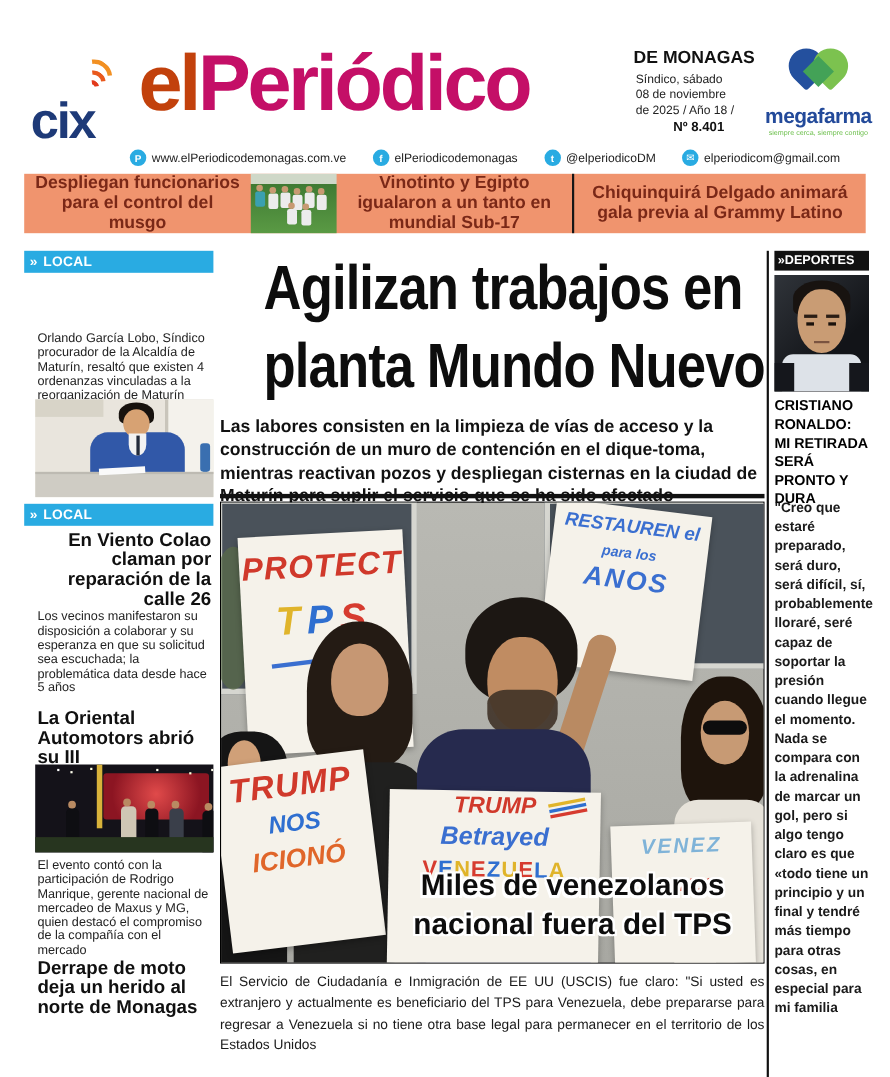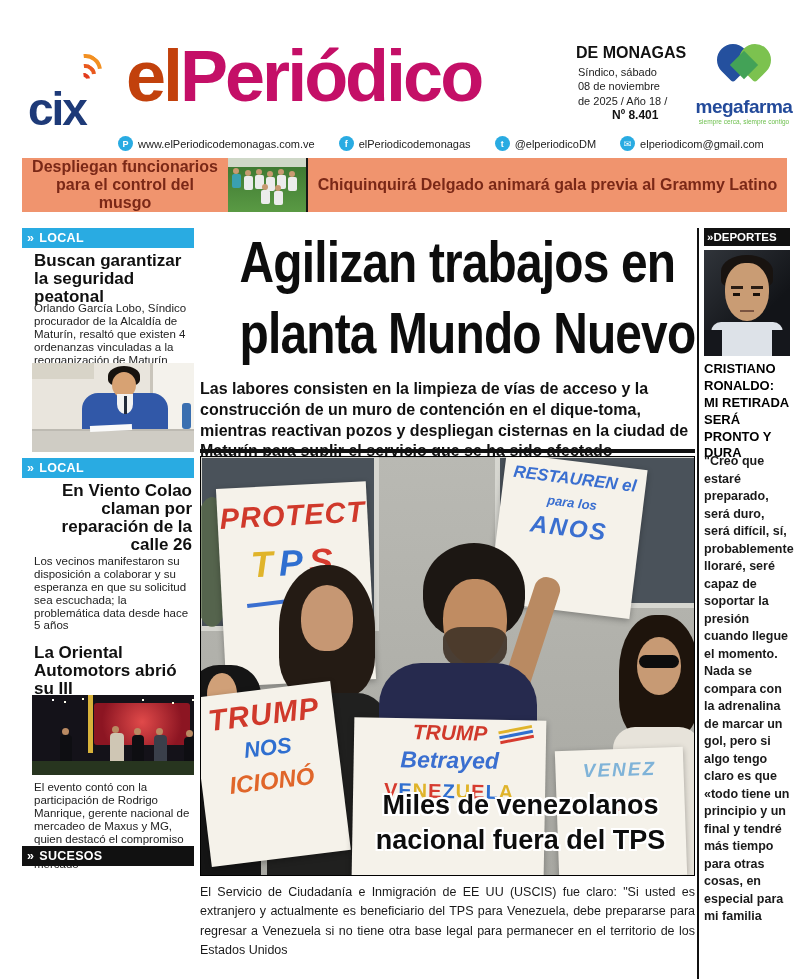--- a/index.html
+++ b/index.html
@@ -223,31 +223,31 @@
     <div class="soccer">
       <span class="pl gk" style="left:4px;top:16px;"></span>
       <span class="pl" style="left:16px;top:18px;"></span>
       <span class="pl" style="left:27px;top:17px;"></span>
       <span class="pl" style="left:38px;top:19px;"></span>
       <span class="pl" style="left:49px;top:17px;"></span>
       <span class="pl" style="left:60px;top:19px;"></span>
       <span class="pl" style="left:33px;top:32px;"></span>
       <span class="pl" style="left:46px;top:33px;"></span>
     </div>
+    <div class="strip-cell sc2">Vinotinto y Egipto igualaron a un tanto en mundial Sub-17</div>
     <div class="strip-div"></div>
     <div class="strip-cell sc3">Chiquinquirá Delgado animará gala previa al Grammy Latino</div>
   </div>
 
   <div class="abs content">
 
     <aside class="abs leftcol">
       <div class="seclabel lab1">
         <span class="chev">»</span><span>LOCAL</span>
       </div>
-      <h3 class="lhead h1a">Buscan garantizar la seguridad peatonal</h3>
       <p class="lbody b1">Orlando García Lobo, Síndico procurador de la Alcaldía de Maturín, resaltó que existen 4 ordenanzas vinculadas a la reorganización de Maturín</p>
       <div class="lphoto ph1">
         <div class="dm-shelf"></div>
         <div class="dm-door"></div>
         <div class="dm-jacket"></div>
         <div class="dm-hair"></div>
         <div class="dm-face"></div>
         <div class="dm-shirt"></div>
         <div class="dm-lanyard"></div>
         <div class="dm-bottle"></div>
@@ -268,23 +268,21 @@
         <div class="nv-dots"></div>
         <div class="nv-fig nvf1"></div>
         <div class="nv-fig nvf2"></div>
         <div class="nv-fig nvf3"></div>
         <div class="nv-fig nvf4"></div>
         <div class="nv-fig nvf5"></div>
         <div class="nv-floor"></div>
       </div>
       <p class="lbody b3">El evento contó con la participación de Rodrigo Manrique, gerente nacional de mercadeo de Maxus y MG, quien destacó el compromiso de la compañía con el mercado</p>
 
-      <div class="seclabel dark lab4">
-        <span class="chev">»</span><span>SUCESOS</span>
-      </div>
+      <h3 class="lhead h4a">Derrape de moto deja un herido al norte de Monagas</h3>
     </aside>
 
     <main class="abs centercol">
       <h1 class="bighead">
         <span class="line">Agilizan trabajos en</span>
         <span class="line">planta Mundo Nuevo</span>
       </h1>
       <p class="subhead">Las labores consisten en la limpieza de vías de acceso y la construcción de un muro de contención en el dique-toma, mientras reactivan pozos y despliegan cisternas en la ciudad de Maturín para suplir el servicio que se ha sido afectado</p>
       <div class="blackrule"></div>
 

